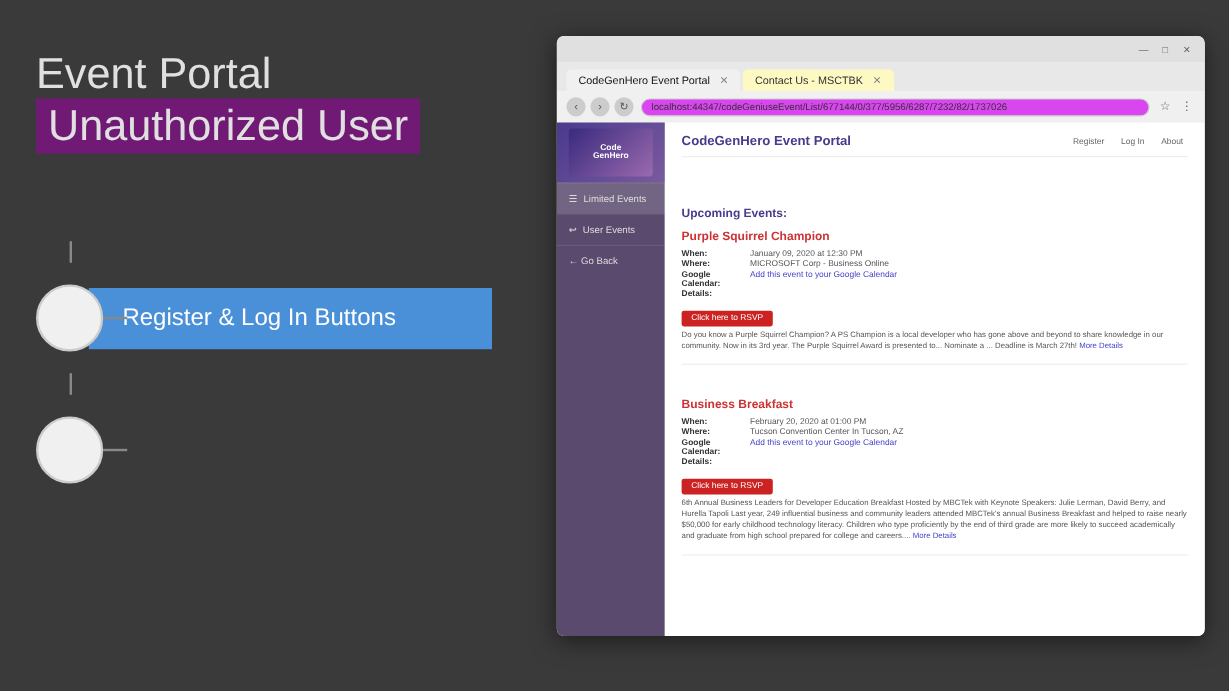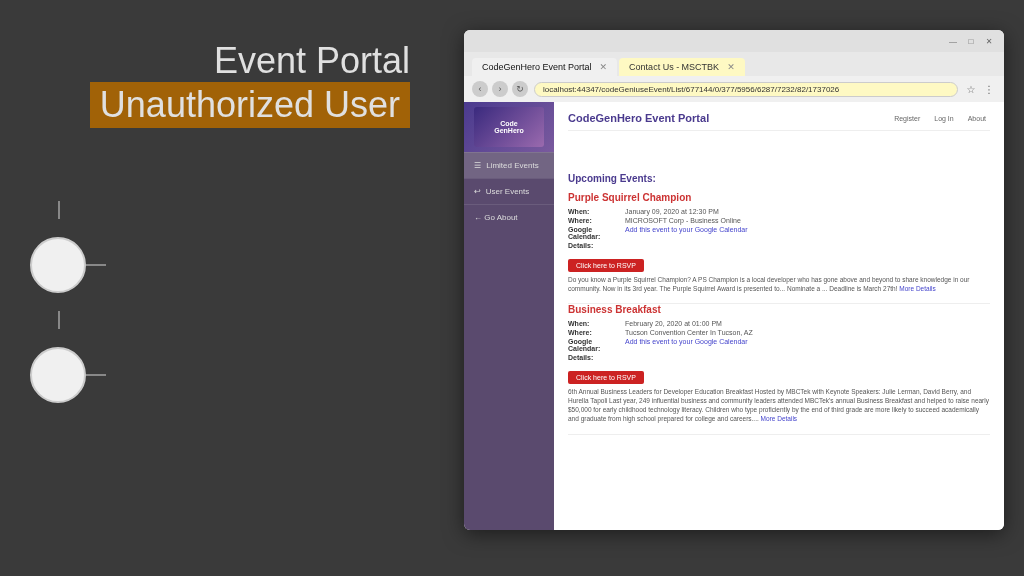--- a/index.html
+++ b/index.html
@@ -18,32 +18,31 @@
       position: absolute;
       left: 0;
       top: 0;
       width: 440px;
       height: 576px;
       padding: 40px 30px;
     }
 
     .title-area {
       margin-bottom: 73px;
-      text-align: right;
     }
 
     .title-line1 {
       color: #e0e0e0;
       font-size: 36px;
       font-weight: 300;
       display: block;
     }
 
     .title-line2 {
-      background: #a16207;
+      background: #701a75;
       color: #e0e0e0;
       font-size: 36px;
       font-weight: 400;
       display: inline-block;
       padding: 2px 10px;
     }
 
     
     .features-list {
       display: flex;
@@ -176,21 +175,21 @@
       background: #ccc;
       display: flex;
       align-items: center;
       justify-content: center;
       font-size: 9px;
       color: #555;
     }
 
     .address-bar {
       flex: 1;
-      background: #fef9c3;
+      background: #d946ef;
       border: 1px solid #ccc;
       border-radius: 10px;
       padding: 2px 8px;
       font-size: 8px;
       color: #333;
     }
 
     .browser-actions {
       display: flex;
       gap: 4px;
@@ -301,21 +300,21 @@
     .section-title {
       font-size: 10px;
       color: #4a3a8e;
       font-weight: 600;
       margin-bottom: 8px;
       margin-top: 42px;
     }
 
     
     .event-card {
-      margin-bottom: 0;
+      margin-bottom: 28px;
       padding-bottom: 10px;
       border-bottom: 1px solid #eee;
     }
 
     .event-name {
       font-size: 10px;
       color: #cc3333;
       font-weight: 600;
       margin-bottom: 5px;
     }
@@ -396,20 +395,21 @@
   <div class="features-list">
 
 
     <div class="vertical-connector"></div>
 
     <div class="feature-item">
       <div class="circle-connector">
         <div class="circle"></div>
         <div class="connector-line"></div>
       </div>
+      <div class="feature-label">Register &amp; Log In Buttons</div>
     </div>
 
     <div class="vertical-connector"></div>
 
     <div class="feature-item">
       <div class="circle-connector">
         <div class="circle"></div>
         <div class="connector-line"></div>
       </div>
     </div>
@@ -459,21 +459,21 @@
       </div>
       <div class="site-nav-item active">
         <span>☰</span>
         <span>Limited Events</span>
       </div>
       <div class="site-nav-item">
         <span>↩</span>
         <span>User Events</span>
       </div>
       <div class="site-nav-item">
-        <span>← Go About</span>
+        <span>← Go Back</span>
       </div>
     </div>
 
     <div class="site-main">
       <div class="site-topbar">
         <span class="site-title-text">CodeGenHero Event Portal</span>
         <div class="topbar-buttons">
           <button class="topbar-btn">Register</button>
           <button class="topbar-btn">Log In</button>
           <button class="topbar-btn">About</button>

